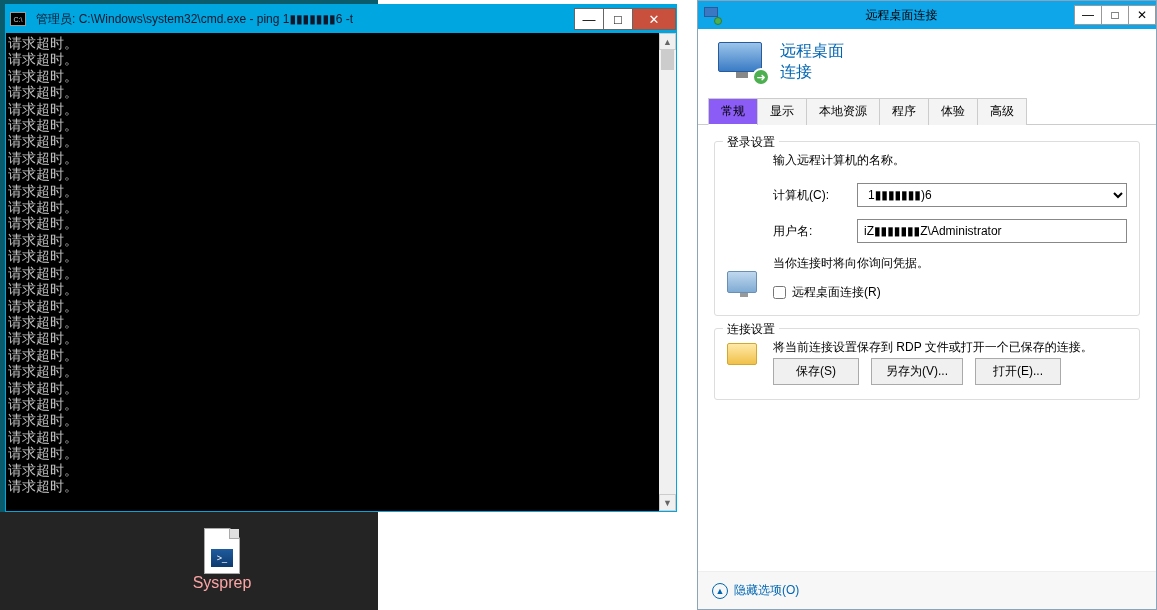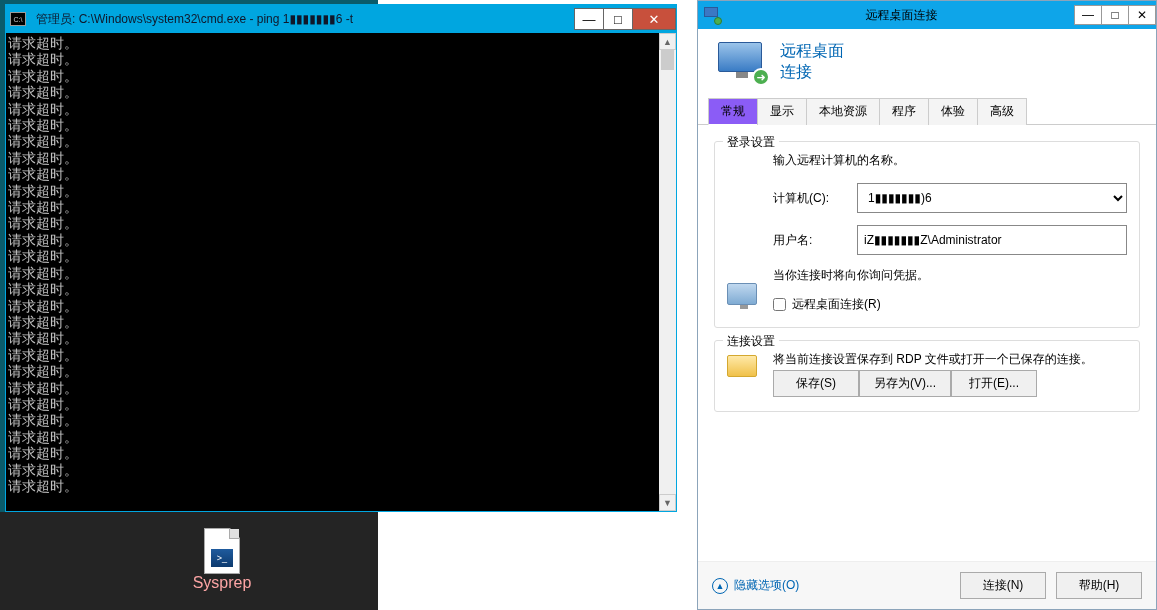--- a/index.html
+++ b/index.html
@@ -59,32 +59,32 @@
     .group { border: 1px solid #ddd; border-radius: 3px; padding: 10px 12px 14px; margin-bottom: 12px; position: relative; }
     .group-title { position: absolute; top: -8px; left: 8px; background: #fff; padding: 0 4px; font-size: 12px; }
     .login-row { display: flex; align-items: flex-end; gap: 12px; }
     .login-icon { width: 34px; height: 30px; position: relative; flex-shrink: 0; }
     .login-icon .mon3 { width: 30px; height: 22px; background: linear-gradient(#c0d8ef,#7fabd3); border: 1px solid #6a8fb5; border-radius: 2px; }
     .login-icon .stand3 { width: 8px; height: 4px; background: #999; margin: 0 auto; }
     .login-fields { flex: 1; }
     .login-desc { margin-bottom: 14px; }
     .field-row { display: flex; align-items: center; margin-bottom: 12px; gap: 10px; }
     .field-row label { width: 74px; flex-shrink: 0; }
-    .field-row select, .field-row input[type=text] { flex: 1; padding: 3px 6px; border: 1px solid #888; font-size: 12px; height: 30px; }
+    .field-row select, .field-row input[type=text] { flex: 1; padding: 3px 6px; border: 1px solid #888; font-size: 12px; height: 24px; }
     .field-row select { background: #fff; }
     .note { margin: 6px 0 12px 0; }
     .cb-row { display: flex; align-items: center; gap: 6px; margin-top: 8px; }
     .cb-row input { width: 13px; height: 13px; }
 
     .conn-row { display: flex; align-items: flex-start; gap: 12px; }
     .folder-icon { width: 34px; height: 28px; position: relative; flex-shrink: 0; }
     .folder-icon .fo { width: 30px; height: 22px; background: linear-gradient(#ffe9a8,#f0c14a); border: 1px solid #d4a82f; border-radius: 2px; margin-top: 4px; }
     .conn-right { flex: 1; }
     .conn-desc { margin-bottom: 2px; }
-    .btn-row { display: flex; gap: 0; }
+    .btn-row { display: flex; gap: 12px; }
     .std-btn { padding: 4px 14px; border: 1px solid #aaa; background: #f0f0f0; font-size: 12px; cursor: pointer; min-width: 86px; }
 
     .rdp-footer { position: absolute; bottom: 0; left: 0; right: 0; padding: 10px 14px; display: flex; align-items: center; justify-content: space-between; border-top: 1px solid #eee; background: #f7f7f7; }
     .hide-opt { display: flex; align-items: center; gap: 6px; color: #0066b3; cursor: pointer; font-size: 12px; }
     .hide-opt .arrow { width: 16px; height: 16px; border: 1px solid #0066b3; border-radius: 50%; display: flex; align-items: center; justify-content: center; font-size: 9px; color: #0066b3; }
     .footer-btns { display: flex; gap: 10px; }
   </style>
 </head>
 <body>
 
@@ -224,18 +224,14 @@
         </div>
       </div>
     </div>
   </div>
 
   <div class="rdp-footer">
     <div class="hide-opt">
       <div class="arrow">▲</div>
       <span>隐藏选项(O)</span>
     </div>
-    <div class="footer-btns">
-      <button class="std-btn">连接(N)</button>
-      <button class="std-btn">帮助(H)</button>
-    </div>
   </div>
 </div>
 
 </body></html>

